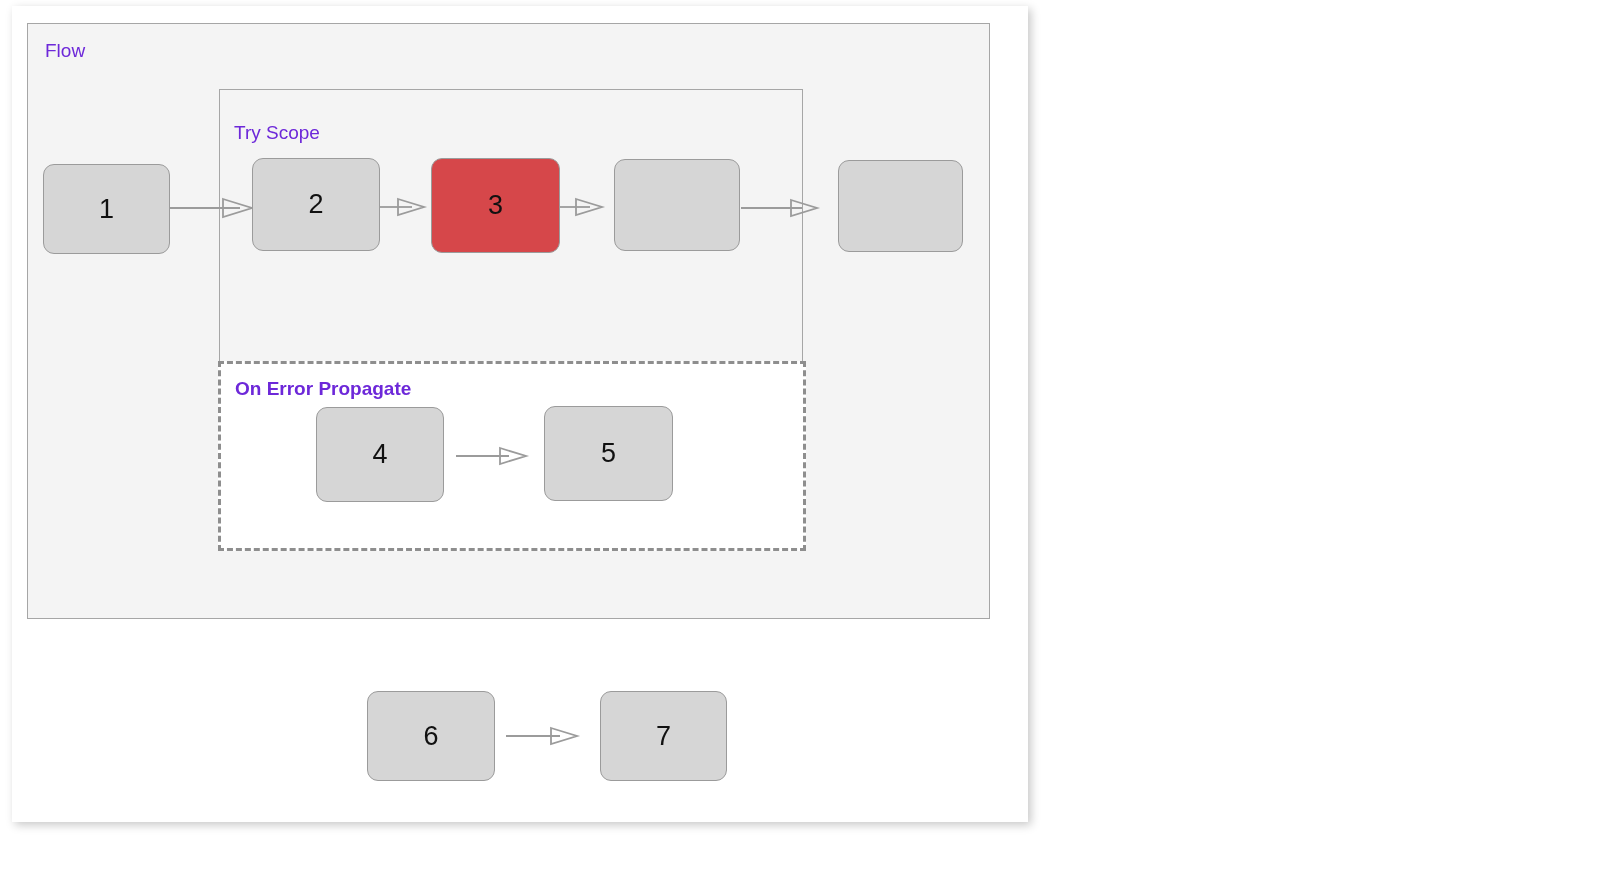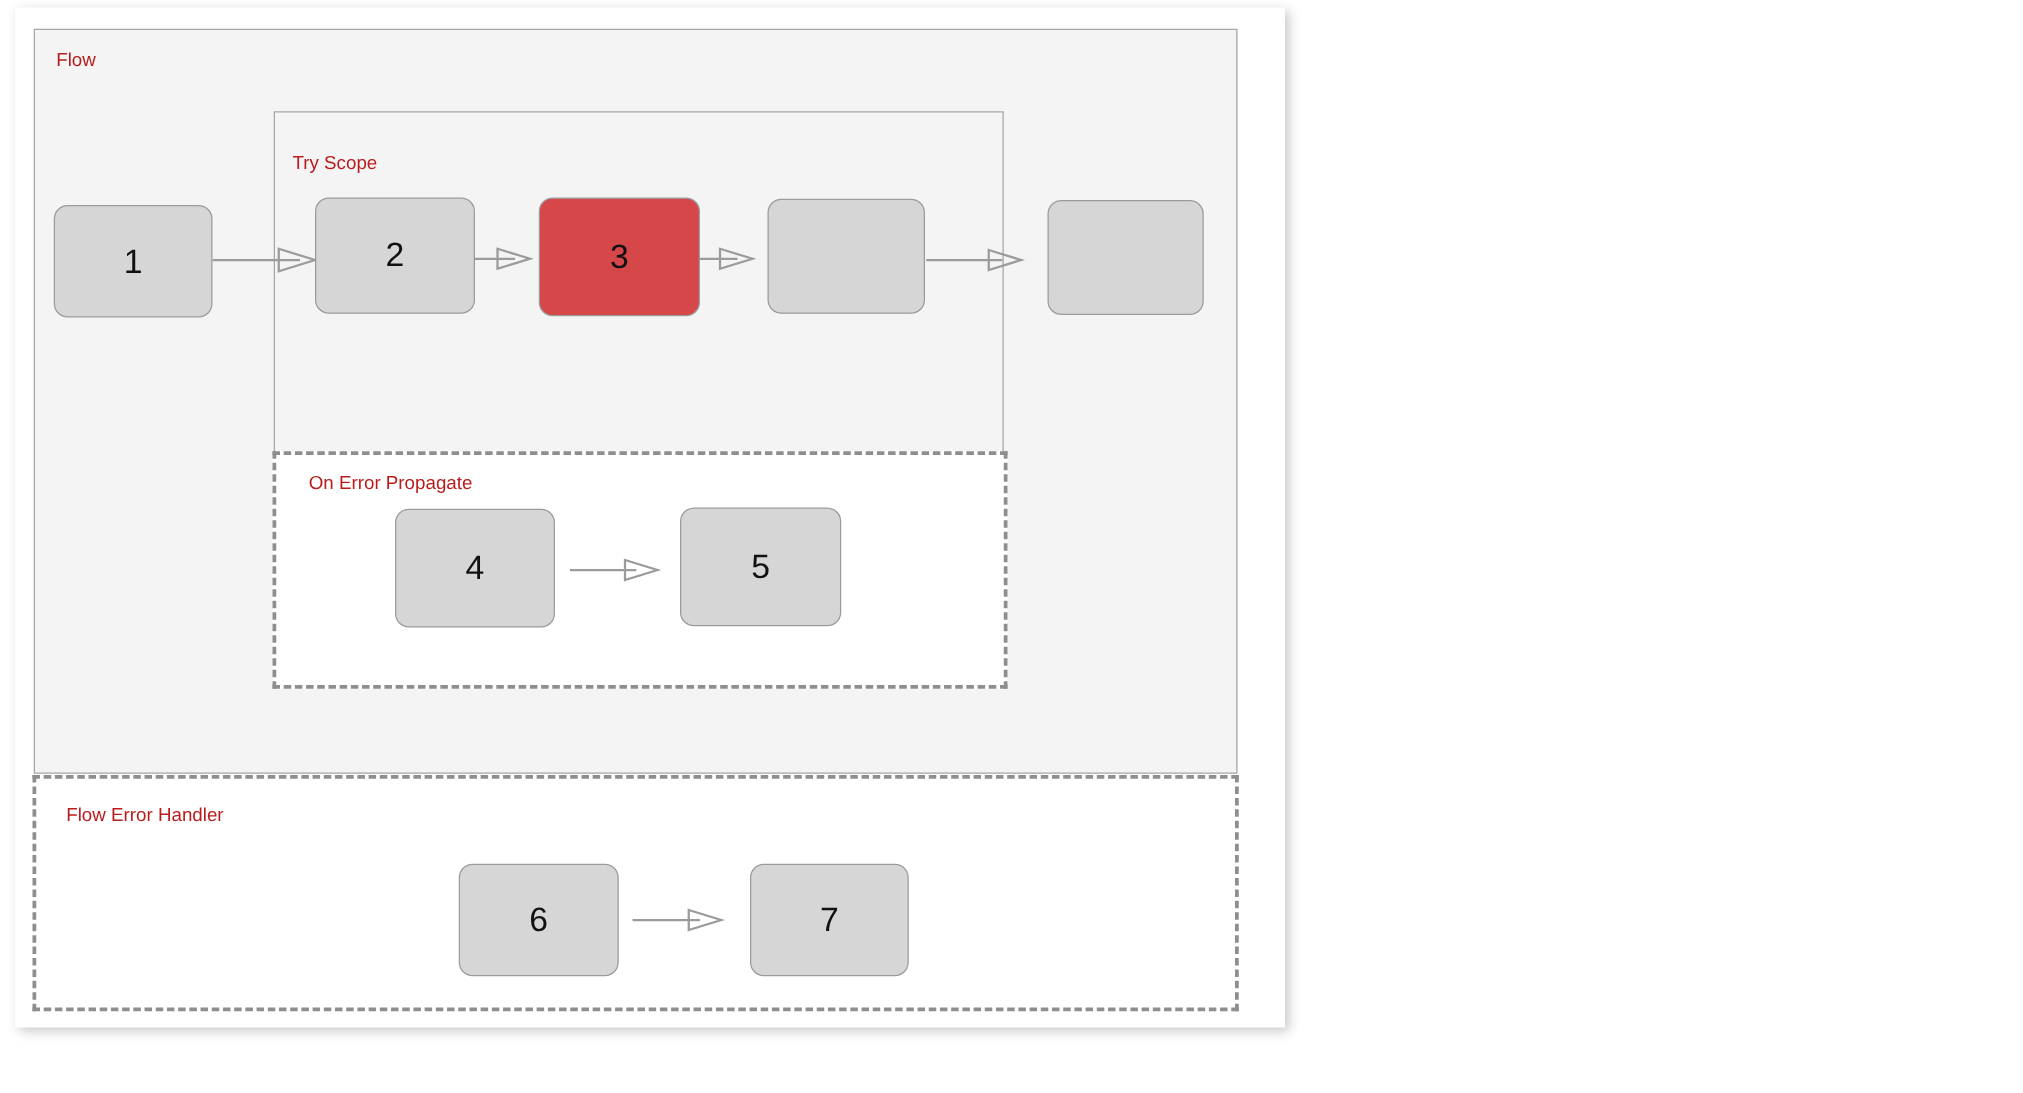--- a/index.html
+++ b/index.html
@@ -27,22 +27,22 @@
     box-shadow: 3px 3px 9px rgba(0,0,0,0.22);
   }
 
   
   .container-box {
     position: absolute;
     box-sizing: border-box;
   }
   .container-label {
     position: absolute;
-    font-size: 15px;
-    color: #b91c1c;
+    font-size: 19px;
+    color: #6d28d9;
     white-space: nowrap;
     line-height: 1;
   }
 
   #flow-box {
     left: 15px;
     top: 17px;
     width: 963px;
     height: 596px;
     background: #f4f4f4;
@@ -64,22 +64,21 @@
     left: 190px;
     top: 337px;
     width: 588px;
     height: 190px;
     background: #ffffff;
     border: 3px dashed #8e8e8e;
   }
   #on-error-label {
     left: 14px;
     top: 15px;
-    font-weight: normal;
-    margin-left: 12px;
+    font-weight: bold;
   }
 
   #flow-error-handler-box {
     left: 14px;
     top: 614px;
     width: 965px;
     height: 189px;
     background: #ffffff;
     border: 3px dashed #8e8e8e;
   }
@@ -136,23 +135,20 @@
 
     <div class="container-box" id="try-scope-box">
       <div class="container-label" id="try-scope-label">Try Scope</div>
     </div>
 
     <div class="container-box" id="on-error-box">
       <div class="container-label" id="on-error-label">On Error Propagate</div>
     </div>
   </div>
 
-  <div class="container-box" id="flow-error-handler-box">
-    <div class="container-label" id="flow-error-handler-label">Flow Error Handler</div>
-  </div>
 
   <svg id="connectors" viewBox="0 0 1016 816" width="1016" height="816">
 
     <g>
       <line class="edge-line" x1="158" y1="202" x2="228" y2="202"></line>
       <path class="edge-head" d="M 211 193 L 240 202 L 211 211 Z"></path>
     </g>
 
     <g>
       <line class="edge-line" x1="368" y1="201" x2="400" y2="201"></line>

